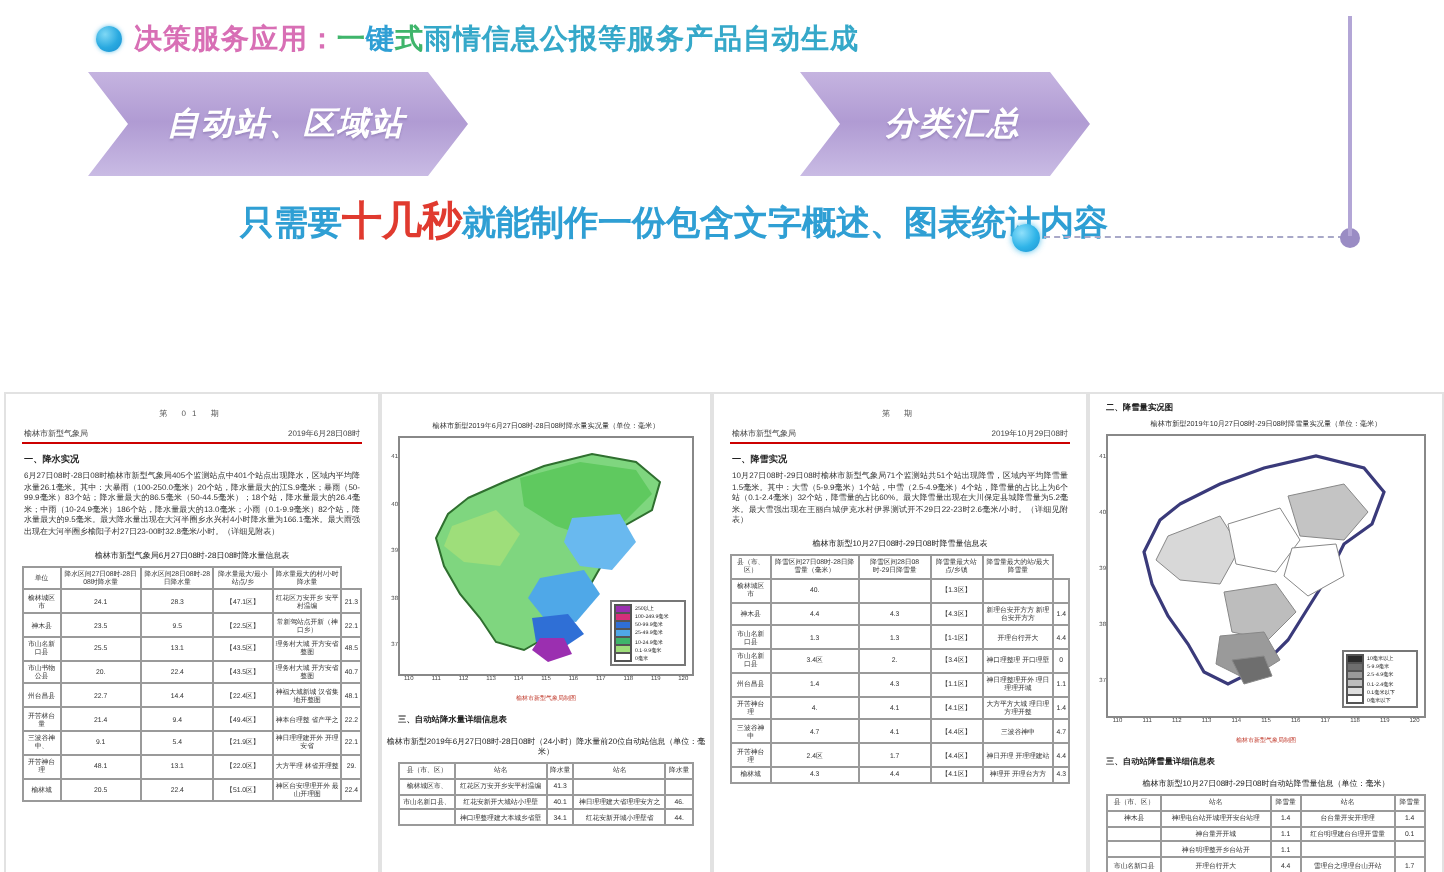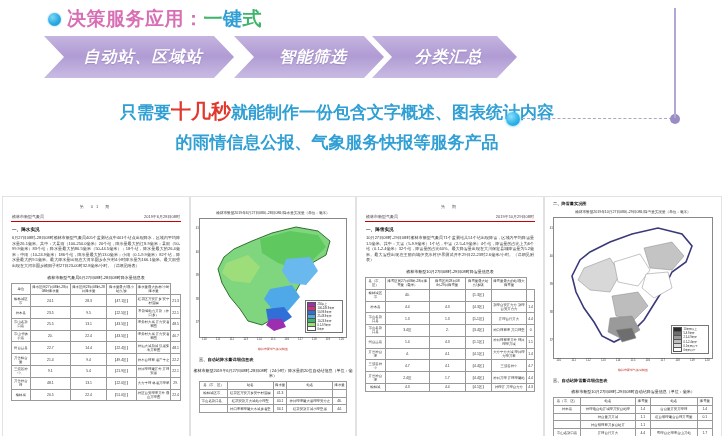--- a/index.html
+++ b/index.html
@@ -12,45 +12,45 @@
   #header-title{
     position:absolute;left:48px;top:6px;width:640px;height:26px;
     display:flex;align-items:center;
   }
   #header-bullet{
     width:13px;height:13px;border-radius:50%;
     background:radial-gradient(circle at 35% 32%, #7fd8f5 0%, #29a9e0 55%, #1b8fd0 100%);
     box-shadow:0 0 2px rgba(41,169,224,.7);
     margin-right:6px;flex:0 0 auto;
   }
-  .t-seg{font-size:19px;font-weight:700;letter-spacing:.5px;line-height:24px;white-space:nowrap;}
+  .t-seg{font-size:14px;font-weight:700;letter-spacing:.5px;line-height:24px;white-space:nowrap;}
   .seg-pink{color:#d86fb5;}
   .seg-green{color:#3fb56b;}
   .seg-blue{color:#2f9fd4;}
   .seg-teal{color:#35a8c9;}
 
   
   #chevron-band{
     position:absolute;left:44px;top:36px;width:640px;height:42px;
   }
   .chev{
-    position:absolute;top:0;height:42px;
+    position:absolute;top:0;height:52px;
     background:linear-gradient(180deg,#c5b4e0 0%,#b09bd3 48%,#c9bbe4 100%);
     -webkit-clip-path:polygon(0 0, calc(100% - 20px) 0, 100% 50%, calc(100% - 20px) 100%, 0 100%, 20px 50%);
     clip-path:polygon(0 0, calc(100% - 20px) 0, 100% 50%, calc(100% - 20px) 100%, 0 100%, 20px 50%);
     display:flex;align-items:center;justify-content:center;
   }
   .chev span{
     color:#ffffff;font-weight:700;font-style:italic;font-size:16px;
     letter-spacing:1px;text-shadow:0 1px 1px rgba(110,88,150,.35);
     white-space:nowrap;padding-left:8px;
   }
   .chev.c1{left:0;width:190px;}
   .chev.c2{left:190px;width:150px;}
-  .chev.c3{left:328px;width:145px;}
+  .chev.c3{left:356px;width:145px;}
   .chev.c4{left:485px;width:155px;}
 
   
   #blue-paragraph{
     position:absolute;left:52px;top:96px;width:570px;
     text-align:center;line-height:30px;
   }
   .p-line{font-size:17px;font-weight:700;color:#2f9fd4;white-space:nowrap;}
   .p-red{color:#e03a2f;font-size:20px;font-weight:700;}
 
@@ -133,39 +133,36 @@
 </style>
 </head>
 <body>
 
 <div id="header-title">
   <span id="header-bullet"></span>
   <span class="t-seg seg-pink">决策服务应用：</span>
   <span class="t-seg seg-green">一</span>
   <span class="t-seg seg-blue">键</span>
   <span class="t-seg seg-green">式</span>
+  <span class="t-seg seg-teal">雨情信息公报等服务产品自动生成</span>
 </div>
 
 <div id="chevron-band">
   <div class="chev c1">
     <span>自动站、区域站</span>
   </div>
-  <div class="chev c2">
-    <span>智能筛选</span>
-  </div>
   <div class="chev c3">
     <span>分类汇总</span>
   </div>
 </div>
 
 <div id="blue-paragraph">
   <div class="p-line">
     <span>只需要</span><span class="p-red">十几秒</span><span>就能制作一份包含文字概述、图表统计内容</span>
   </div>
-  <div class="p-line">的雨情信息公报、气象服务快报等服务产品</div>
 </div>
 
 <div id="connector">
   <span id="conn-dot-cyan"></span>
   <span id="conn-dash"></span>
   <span id="conn-dot-purple"></span>
   <span id="conn-vline"></span>
 </div>
 
 <div class="panel" id="panel-rain-doc">

